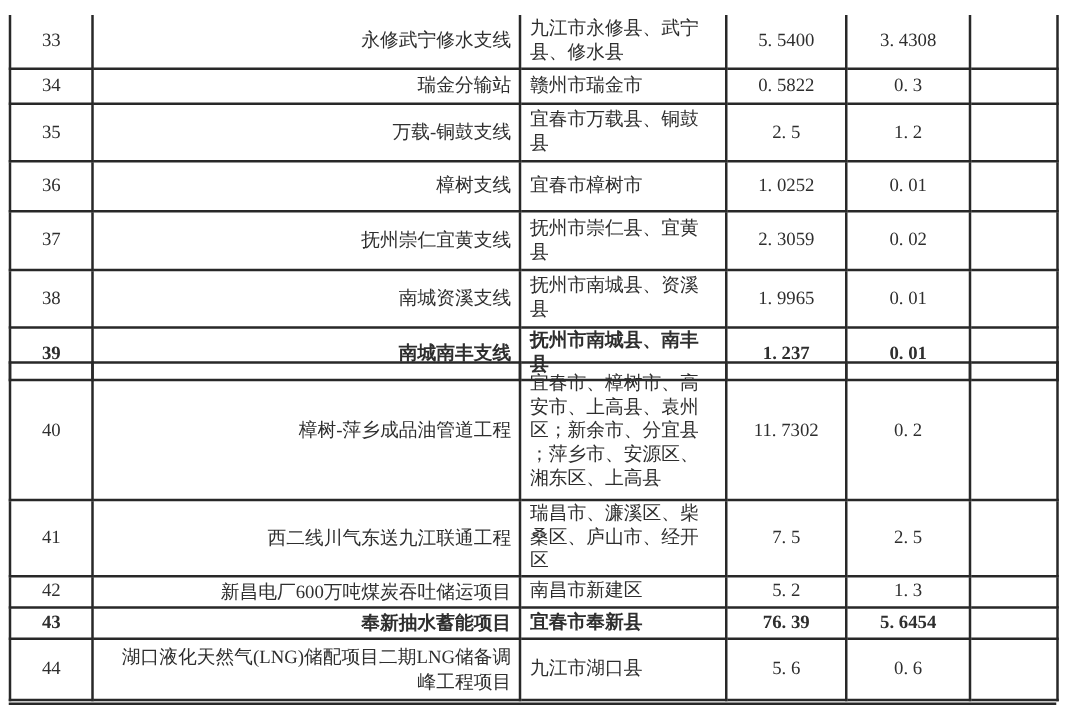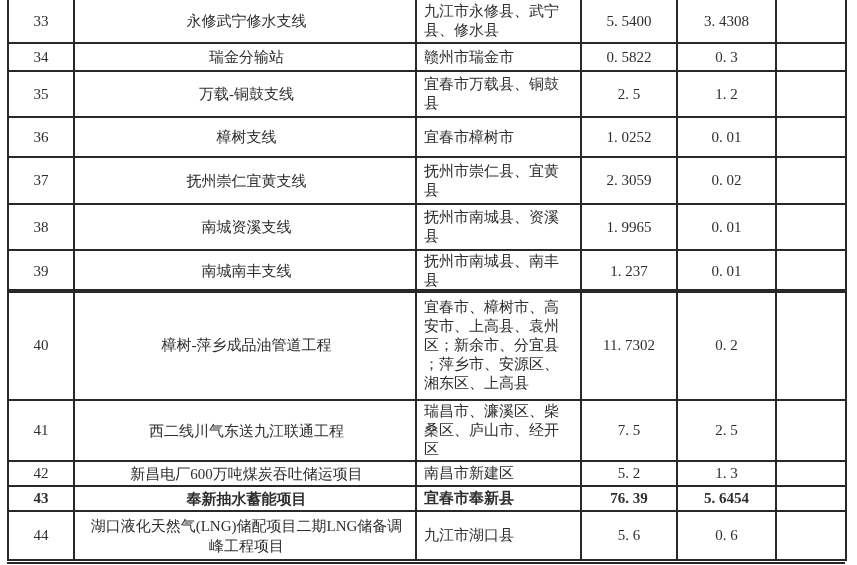--- a/index.html
+++ b/index.html
@@ -13,43 +13,43 @@
     color: #2e2e2e;
     position: relative;
   }
   table.grid {
     position: absolute;
     left: 7px;
     width: 838px;
     border-collapse: collapse;
     table-layout: fixed;
   }
-  table.t1 { top: 0; }
+  table.t1 { top: 12px; }
   table.t1 tr:first-child td { border-top: none; }
   table.t2 { top: 289px; }
   td {
     border: 2px solid #282828;
     font-size: 15px;
     vertical-align: middle;
     overflow: hidden;
     box-sizing: border-box;
   }
   td.num  { text-align: center; }
-  td.name { text-align: center; padding: 1px 6px 1px 9px; line-height: 20px; }
+  td.name { text-align: right; padding: 1px 6px 1px 9px; line-height: 20px; }
   td.loc  { text-align: left; padding: 1px 8px 1px 7px; line-height: 19px;
             line-break: anywhere; word-break: break-all; }
   td.val  { text-align: center; }
   td.blank{ }
   tr.r33 { height: 43px; }
   tr.r34 { height: 28px; }
   tr.r35 { height: 46px; margin-top: 27px; }
   tr.r36 { height: 40px; }
   tr.r37 { height: 47px; margin-top: 43px; }
   tr.r38 { height: 46px; }
-  tr.r39 { height: 38px; }
+  tr.r39 { height: 38px; font-weight: bold; }
   tr.r40 { height: 110px; }
   tr.r41 { height: 54px; }
   tr.r42 { height: 25px; margin-left: 36px; }
   tr.r43 { height: 25px; font-weight: bold; }
   tr.r44 { height: 49px; }
   .next-table-sliver {
     position: absolute;
     left: 7px;
     top: 562px;
     width: 838px;

